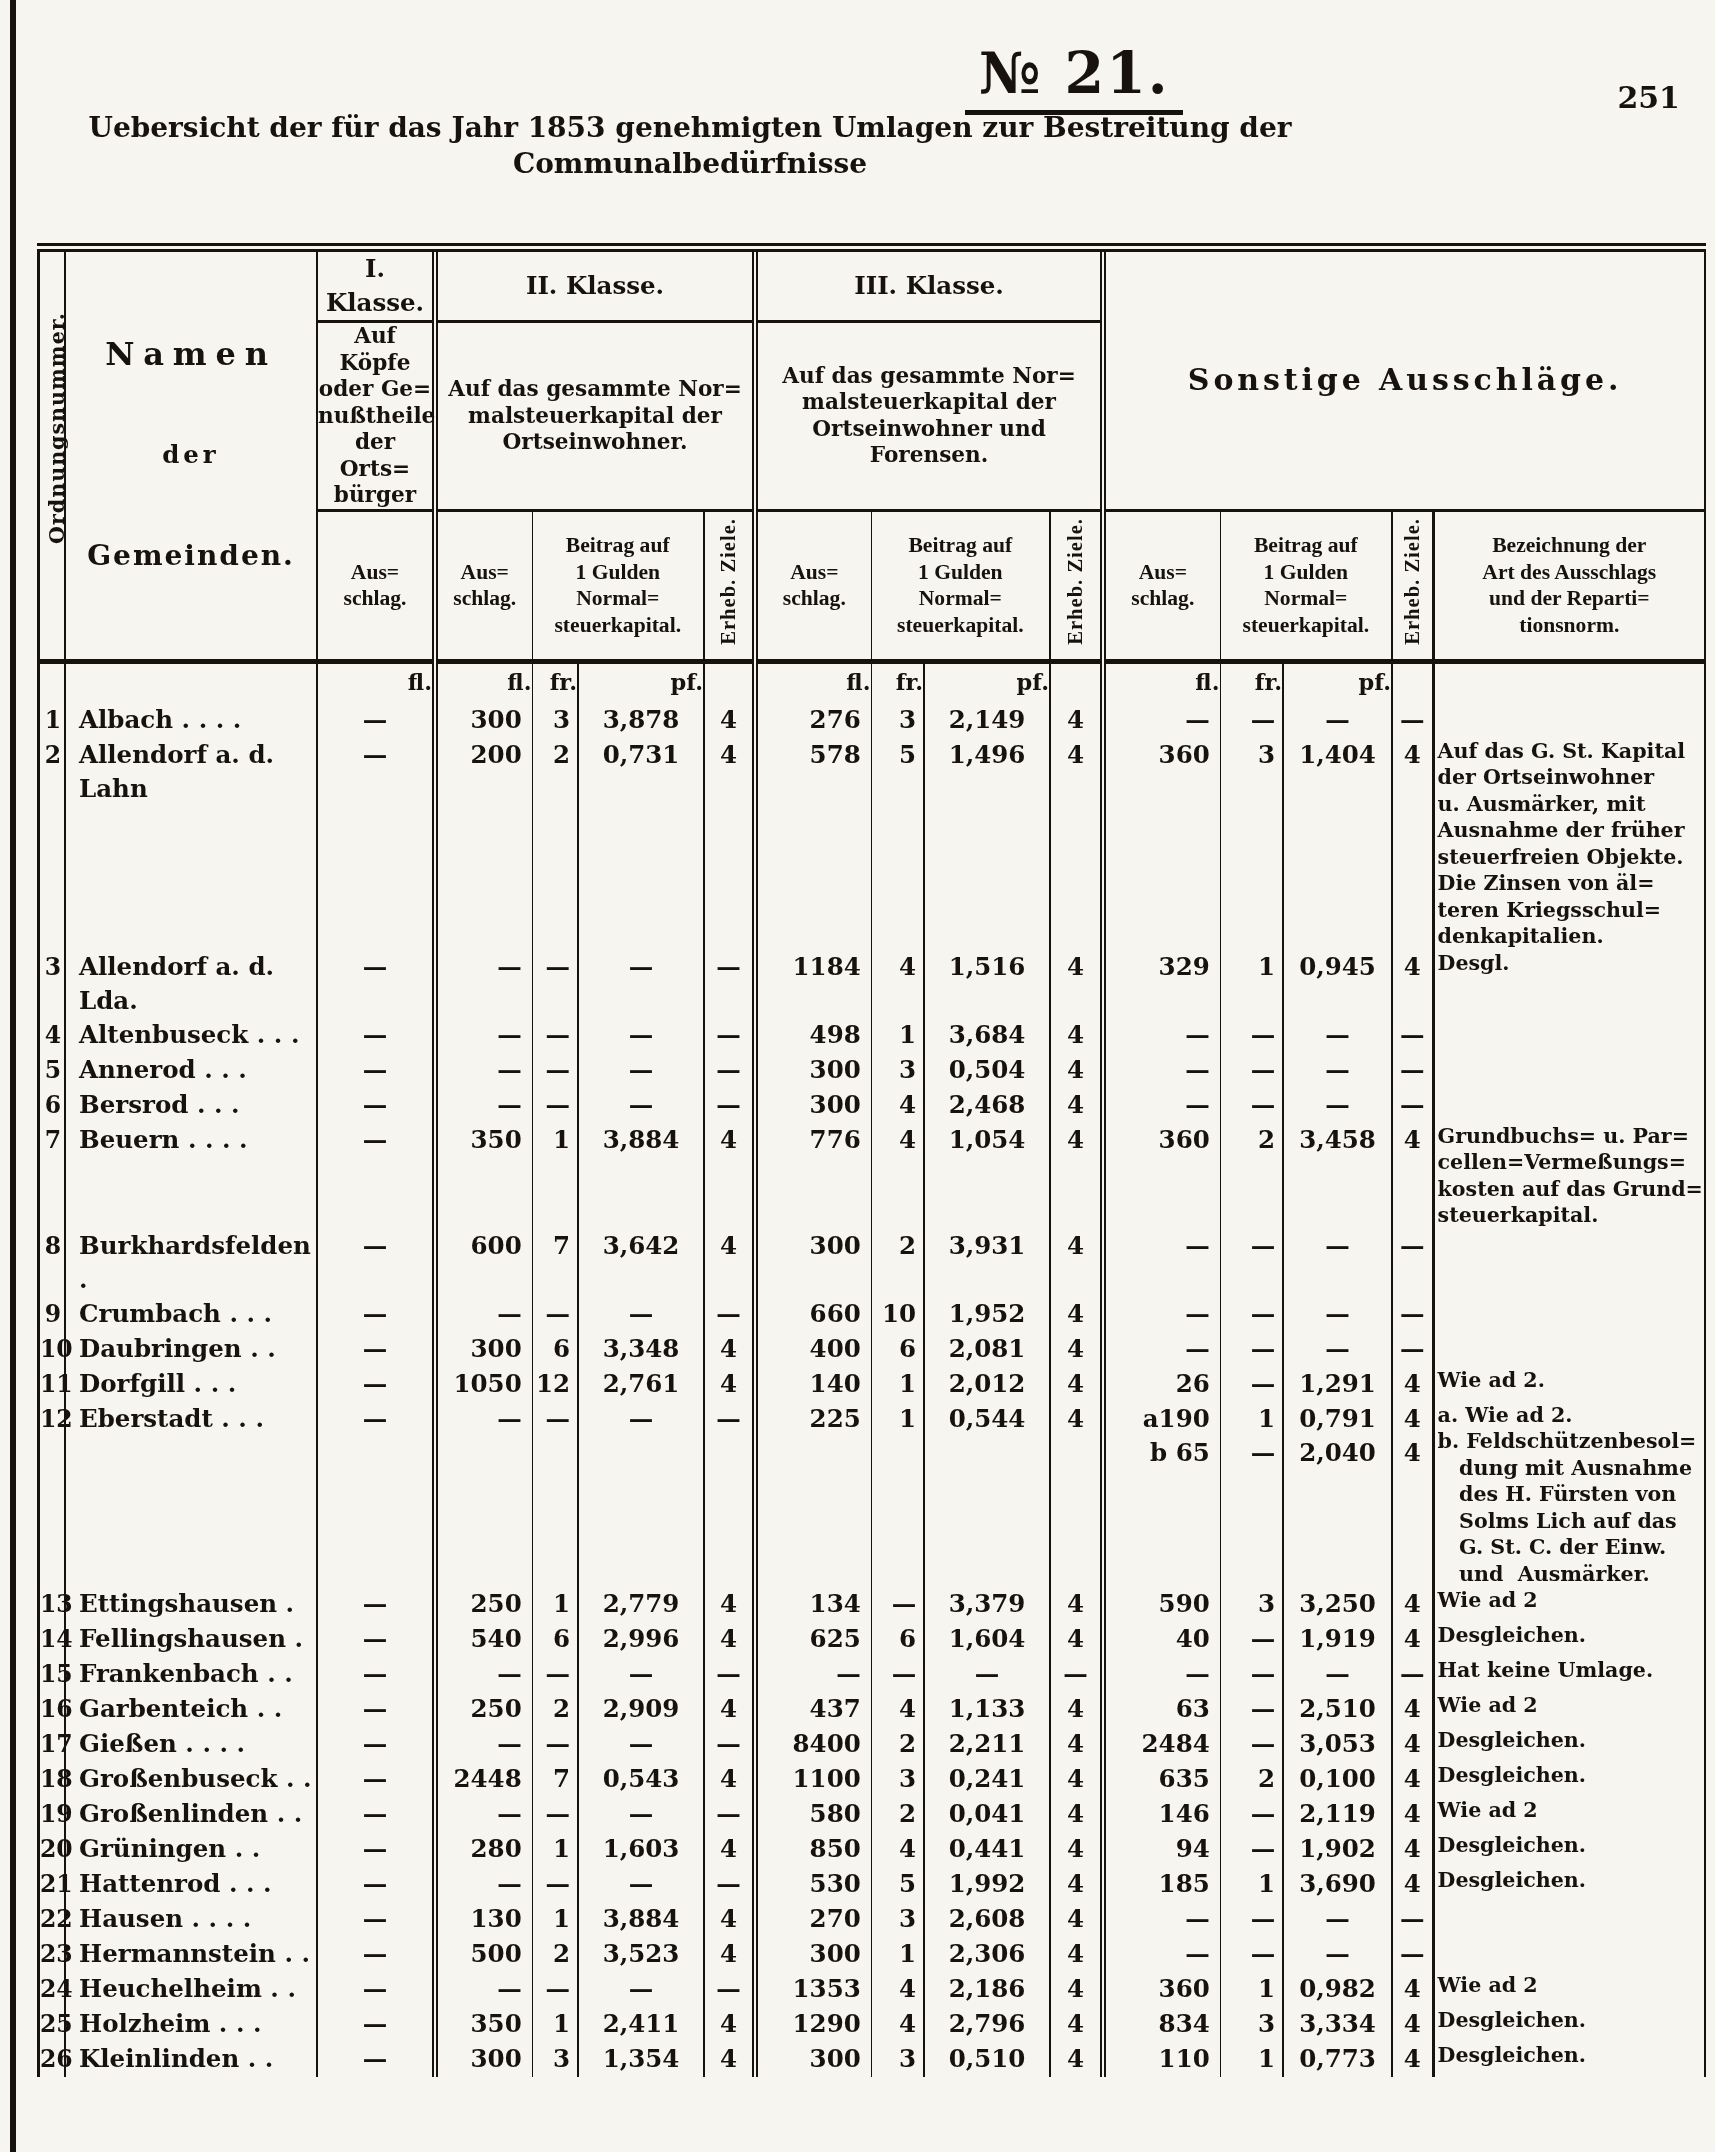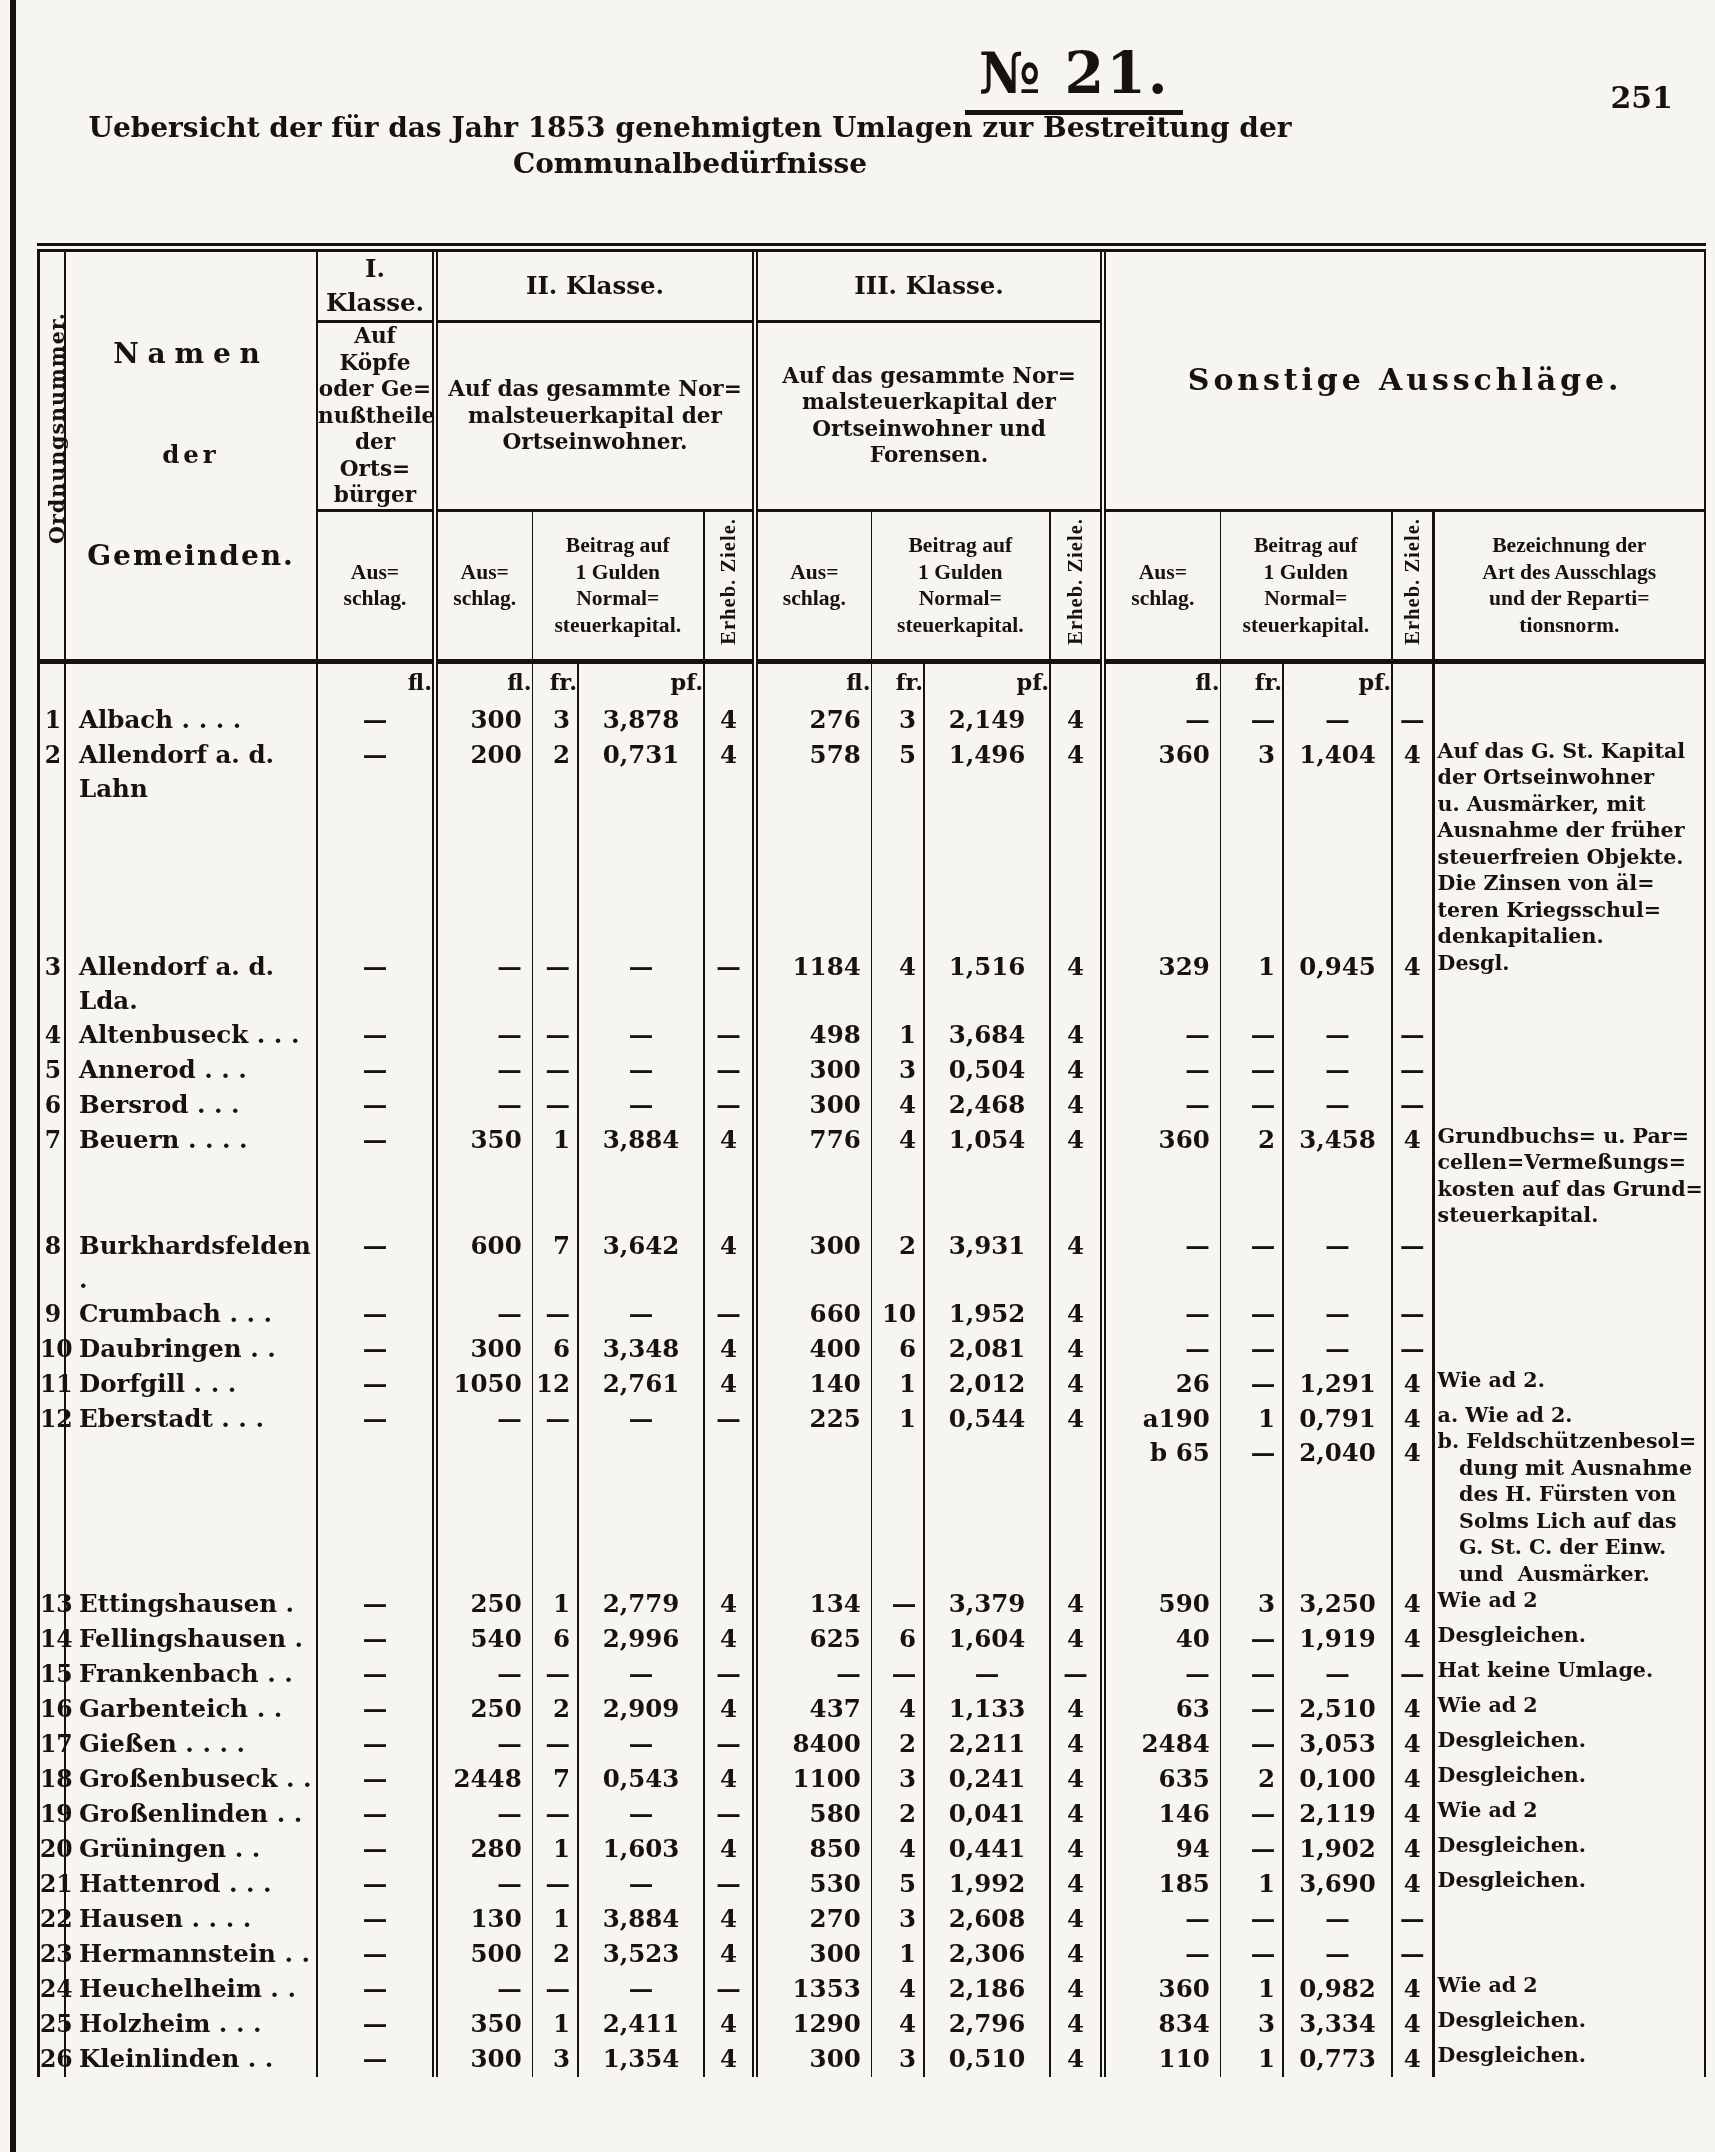--- a/index.html
+++ b/index.html
@@ -6,21 +6,21 @@
   body{
     width:1715px;height:2152px;position:relative;overflow:hidden;
     background:#f7f5ef;color:#17120e;
     font-family:"DejaVu Serif","Liberation Serif",serif;font-weight:bold;
   }
   .page-edge{position:absolute;left:9.8px;top:0;width:5.9px;height:2152px;background:#17120e;}
   .doc-number{
     position:absolute;left:965px;top:39px;font-size:57px;letter-spacing:2px;
     border-bottom:5.9px solid #17120e;padding:0 13.7px 3.9px 13.7px;
   }
-  .page-number{position:absolute;right:42px;top:80px;font-size:30px;}
+  .page-number{position:absolute;right:35px;top:80px;font-size:30px;}
   .main-title{position:absolute;left:0;top:110px;width:1380px;text-align:center;font-size:28px;line-height:36px;}
   .main-title .l2{letter-spacing:1px;}
   table{
     position:absolute;left:37px;top:243px;width:1666px;
     border-collapse:collapse;table-layout:fixed;
     border-top:9.8px double #17120e;border-left:3.9px solid #17120e;border-right:2.9px solid #17120e;
   }
   td{padding:0;vertical-align:top;text-align:center;font-size:24.5px;line-height:34px;white-space:pre-line;}
   tr.data-row td{height:35px;}
   
@@ -42,21 +42,21 @@
   
   .klasse-title{height:45px;vertical-align:middle;font-size:24.5px;border-bottom:3.9px solid #17120e;}
   .subtitle{height:149px;vertical-align:middle;font-size:21.6px;line-height:26.5px;border-bottom:3.9px solid #17120e;}
   .collabel{height:147px;vertical-align:middle;font-size:21.6px;line-height:26.5px;font-family:Liberation Serif, serif;}
   .hdr-b{border-bottom:5.9px solid #17120e;}
   .sonstige-title{vertical-align:middle;font-size:30px;letter-spacing:3.9px;border-bottom:3.9px solid #17120e;}
   .vert{writing-mode:vertical-rl;transform:rotate(180deg);display:inline-block;
         font-size:20.6px;letter-spacing:1px;white-space:nowrap;max-height:186px;}
   .nr-hdr{vertical-align:middle;}
   .name-hdr{vertical-align:middle;}
-  .name-hdr .nm1{display:block;font-size:28px;letter-spacing:8.8px;margin-bottom:33px;}
+  .name-hdr .nm1{display:block;font-size:32px;letter-spacing:8.8px;margin-bottom:33px;}
   .name-hdr .nm2{display:block;font-size:24.5px;letter-spacing:3.9px;margin-bottom:33px;}
   .name-hdr .nm3{display:block;font-size:28px;letter-spacing:2px;}
   tr.units-row td{height:39px;font-size:22.5px;vertical-align:middle;line-height:23.5px;text-align:right;}
   
   td.cell-nr{text-align:right;padding-right:2.9px;font-size:23.5px;}
   td.cell-name{text-align:left;padding-left:13px;font-size:24.5px;}
   td.cell-c1{text-align:center;}
   td.cell-c2fl,td.cell-c3fl,td.cell-sfl{text-align:right;padding-right:9.8px;}
   td.cell-c2fr,td.cell-c3fr,td.cell-sfr{text-align:right;padding-right:6.9px;}
   td.cell-c2pf,td.cell-c3pf,td.cell-spf{text-align:center;}

